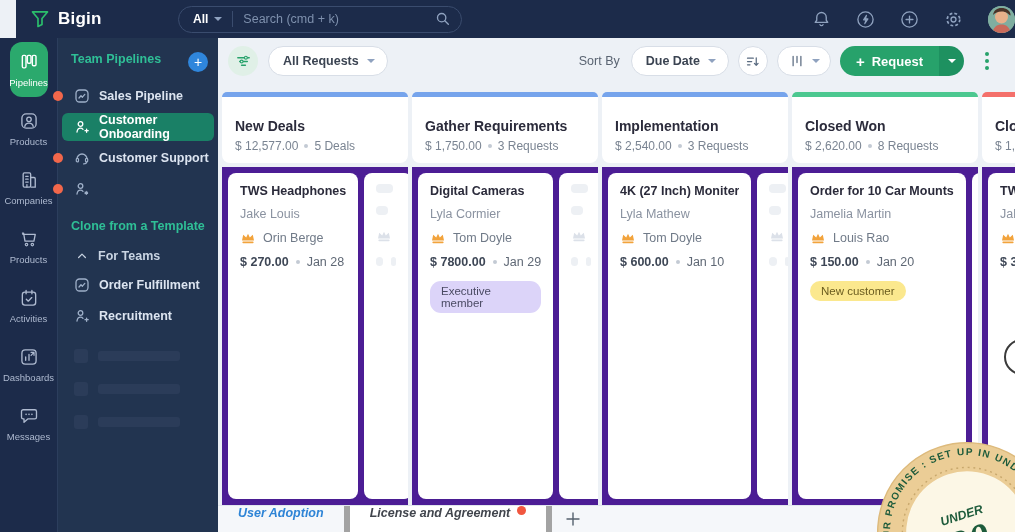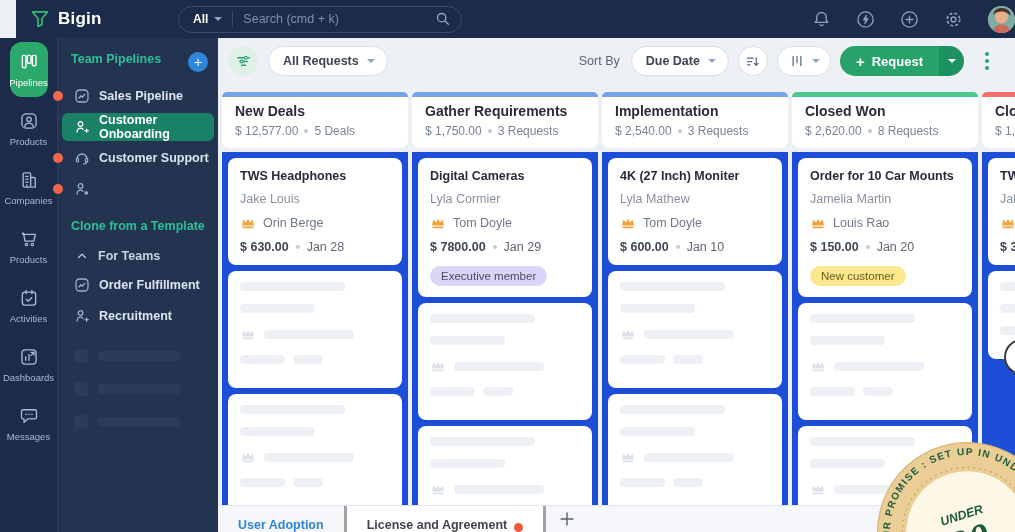--- a/index.html
+++ b/index.html
@@ -70,48 +70,48 @@
   .req-dd .caret { border-top-color:#fff; }
   .menu-dots { width:28px; height:28px; display:flex; flex-direction:column; align-items:center; justify-content:center;
                gap:3px; cursor:pointer; }
   .menu-dots i { width:4px; height:4px; border-radius:50%; background:#27A26B; }
 
   
   .board { flex:1; display:flex; gap:4px; padding:8px 0 0 4px; overflow:hidden; }
   .col { width:186px; flex:none; display:flex; flex-direction:column; }
   .col-accent { height:5px; border-radius:8px 8px 0 0; }
   .acc-blue { background:#76A4EC; } .acc-green { background:#4CC890; } .acc-red { background:#F4706B; }
-  .col-header { background:#fff; border-radius:0 0 8px 8px; padding:6px 13px 10px; }
+  .col-header { background:#fff; border-radius:0 0 8px 8px; padding:21px 13px 10px; }
   .col-name { font-size:14px; font-weight:bold; color:#2B2B3B; white-space:nowrap; overflow:hidden; }
   .col-sub { display:flex; align-items:center; gap:6px; margin-top:5px; font-size:12px; color:#7A8492; white-space:nowrap; }
   .sep { width:4px; height:4px; border-radius:50%; background:#C3CAD4; flex:none; }
-  .col-cards { flex:1; background:#1d4ed8; border-radius:0 0 0 0; margin-top:4px; padding:6px; display:flex;
-               flex-direction:column; gap:6px; overflow:hidden; }
+  .col-cards { flex:1; background:#4c1d95; border-radius:0 0 0 0; margin-top:4px; padding:6px; display:flex;
+               flex-direction:row; gap:6px; overflow:hidden; }
   .card { background:#fff; border-radius:8px; padding:11px 12px; box-shadow:0 1px 2px rgba(40,60,90,.05); cursor:pointer; }
   .c-title { font-size:12.5px; font-weight:bold; color:#2B2B3B; margin-bottom:9px; white-space:nowrap; overflow:hidden; }
   .c-row { display:flex; align-items:center; gap:7px; margin-bottom:9px; font-size:12.5px; color:#8A92A0; white-space:nowrap; }
   .c-owner { color:#707A88; }
   .c-amt { font-weight:600; color:#3E4756; }
   .c-date { color:#5F6875; }
   .c-row:last-child { margin-bottom:0; }
   .crown { width:16px; height:16px; flex:none; }
   .tag { display:inline-block; margin-top:3px; padding:4px 11px; border-radius:11px; font-size:11.5px; color:#4A4A63; }
   .tag-purple { background:#DCD4F9; }
   .tag-yellow { background:#FBE88E; color:#6B5D1F; }
   .sk .skb { height:9px; border-radius:4px; background:#EDF0F4; margin-bottom:13px; }
   .sk .skrow { display:flex; align-items:center; gap:8px; margin-bottom:13px; }
   .sk .skrow .skb { margin-bottom:0; }
   .w70{width:70%;} .w50{width:50%;} .w60{width:60%;} .w30{width:30%;} .w20{width:20%;}
   .sk-crown { fill:#DCE1E9; }
 
   
   .ftr { height:27px; width:797px; flex:none; background:#F5F7FA; border-top:1px solid #E1E6ED;
          display:flex; align-items:stretch; }
-  .ftab { display:flex; align-items:flex-end; gap:7px; padding:0 20px; font-size:12.5px; font-weight:bold;
-          border-right:3px solid #a3a3a3; cursor:pointer; color:#41454D; }
+  .ftab { display:flex; align-items:flex-start; gap:7px; padding:0 20px; font-size:12.5px; font-weight:bold;
+          border-right:6px solid #a3a3a3; cursor:pointer; color:#41454D;font-style:italic; }
   .ftab.active { color:#2E84D6; background:#F5F7FA; }
   .ftab.white { background:#fff; }
   .fdot { width:9px; height:9px; border-radius:50%; background:#F1573F; }
   .fplus { width:42px; display:flex; align-items:center; justify-content:center; font-size:17px; color:#55616E; cursor:pointer; }
 
   
   .seal { position:absolute; left:872px; top:437px; width:190px; height:190px; transform:rotate(-18deg); z-index:40; }
   
   .edge-circle { position:absolute; left:1004px; top:339px; width:36px; height:36px; border-radius:50%;
                  background:#fff; border:2px solid #3A3A3A; z-index:35; }
@@ -377,21 +377,21 @@
           <div class="c-title">TWS Headphones</div>
           <div class="c-row">Jake Louis</div>
           <div class="c-row">
             <svg class="crown" viewBox="0 0 16 16">
               <path d="M2 10.6L3.2 4.8 6.2 7.6 8 3.8l1.8 3.8 3-2.8 1.2 5.8z" fill="#F2A33C"></path>
                 <rect x="2.4" y="11.6" width="11.2" height="1.7" rx=".8" fill="#F2A33C"></rect>
             </svg>
             <span class="c-owner">Orin Berge</span>
           </div>
           <div class="c-row">
-            <span class="c-amt">$ 630.00</span>
+            <span class="c-amt">$ 270.00</span>
             <span class="sep"></span>
             <span class="c-date">Jan  28</span>
           </div>
         </div>
         <div class="card sk">
           <div class="skb w70"></div>
             <div class="skb w50"></div>
           <div class="skrow">
               <svg class="crown" viewBox="0 0 16 16">
                 <path class="sk-crown" d="M2 10.6L3.2 4.8 6.2 7.6 8 3.8l1.8 3.8 3-2.8 1.2 5.8z"></path>

